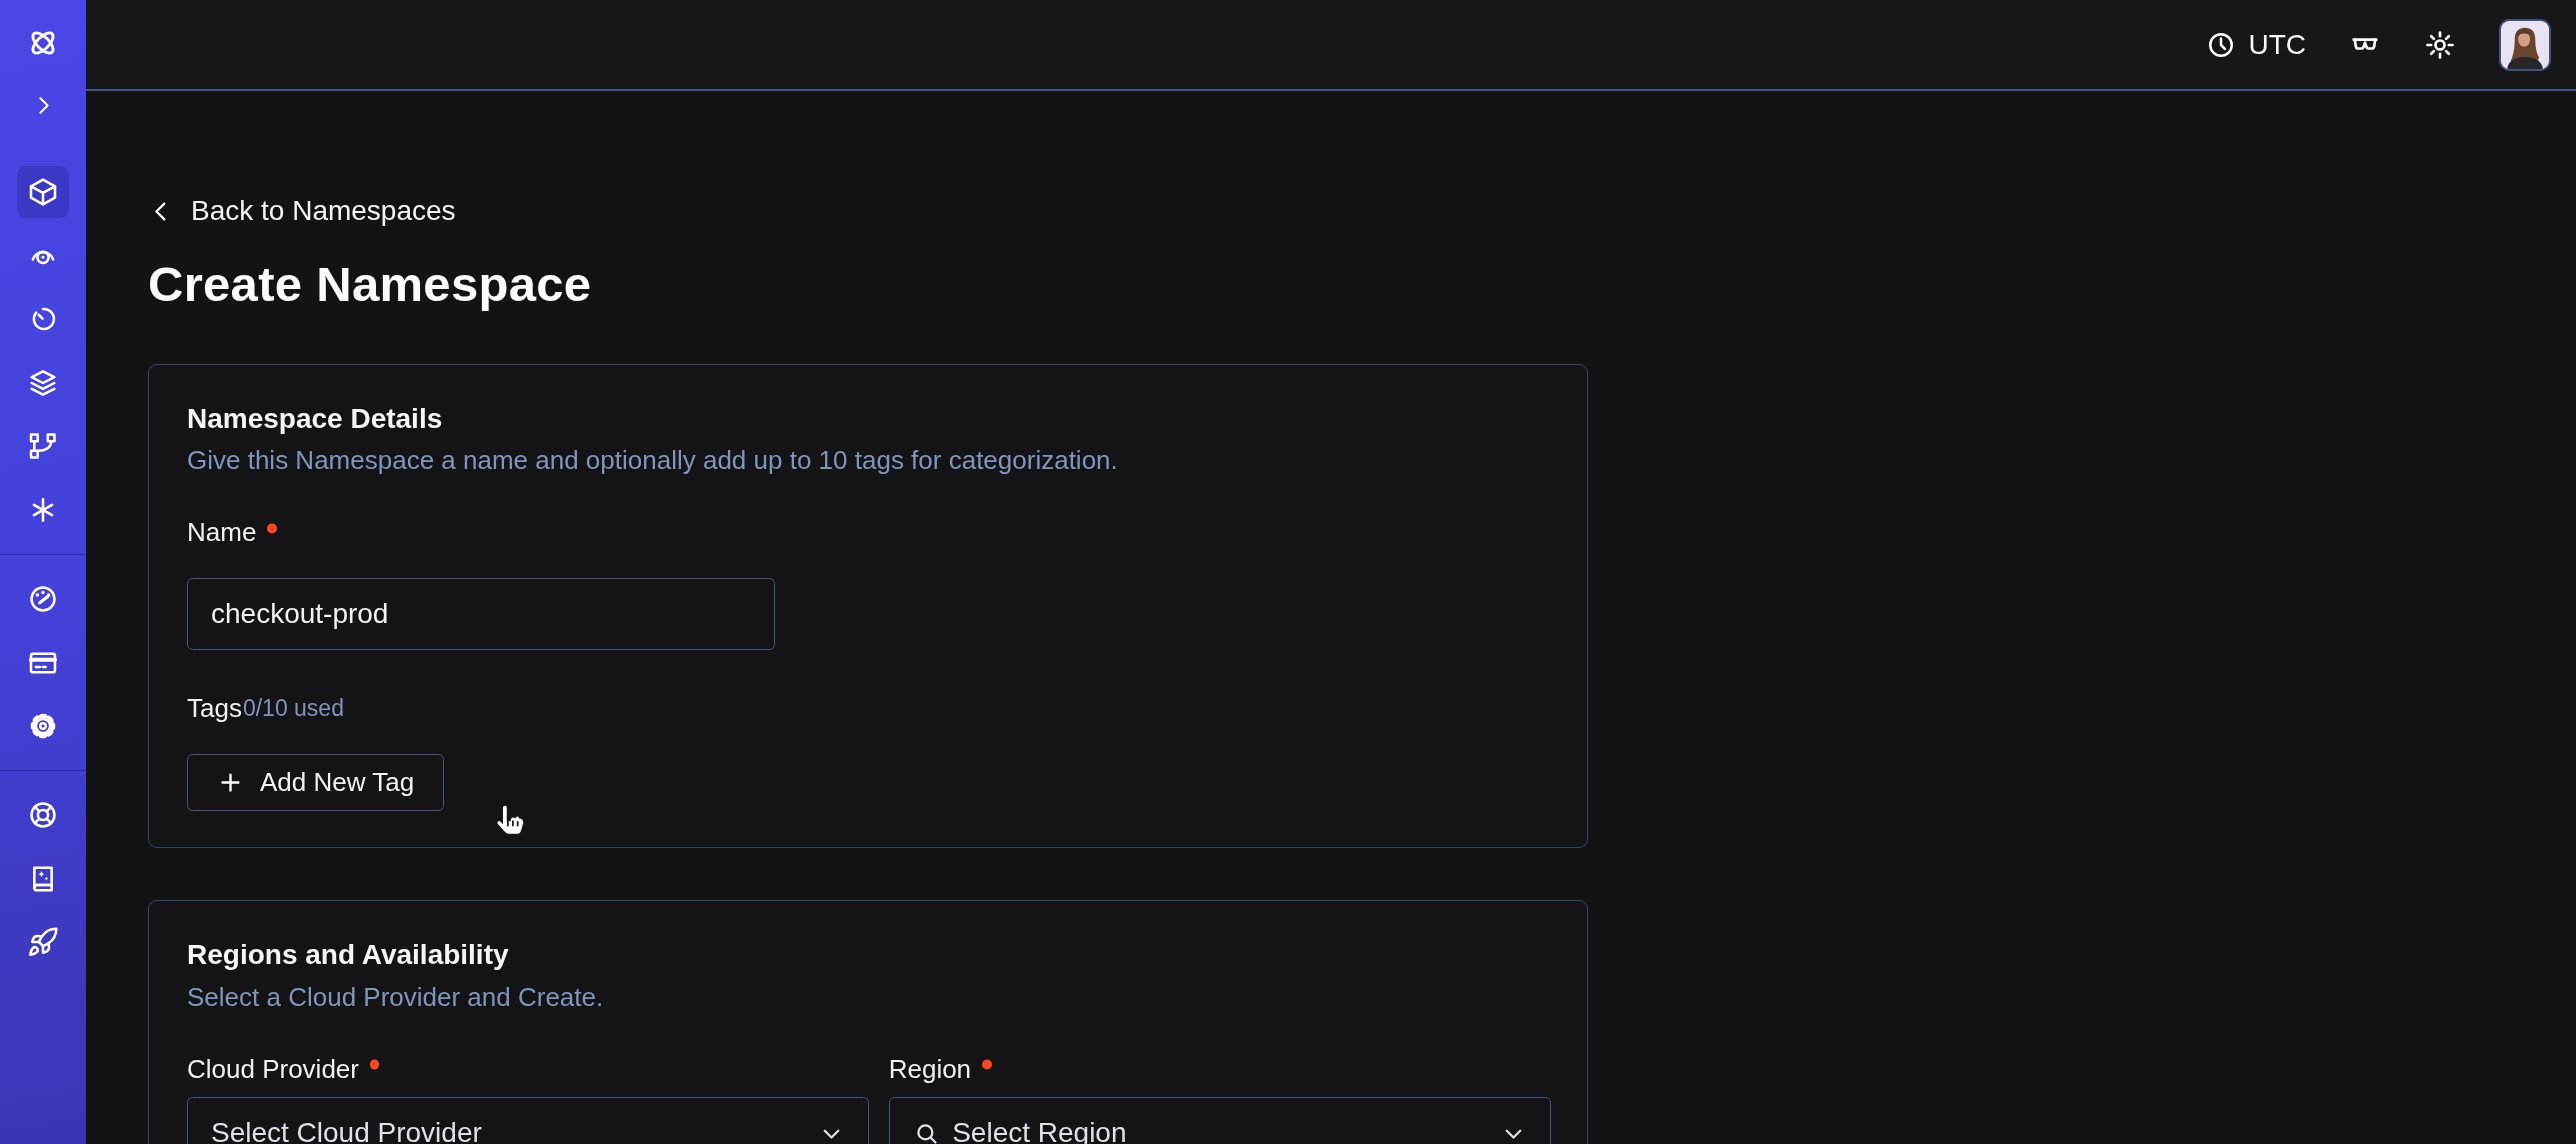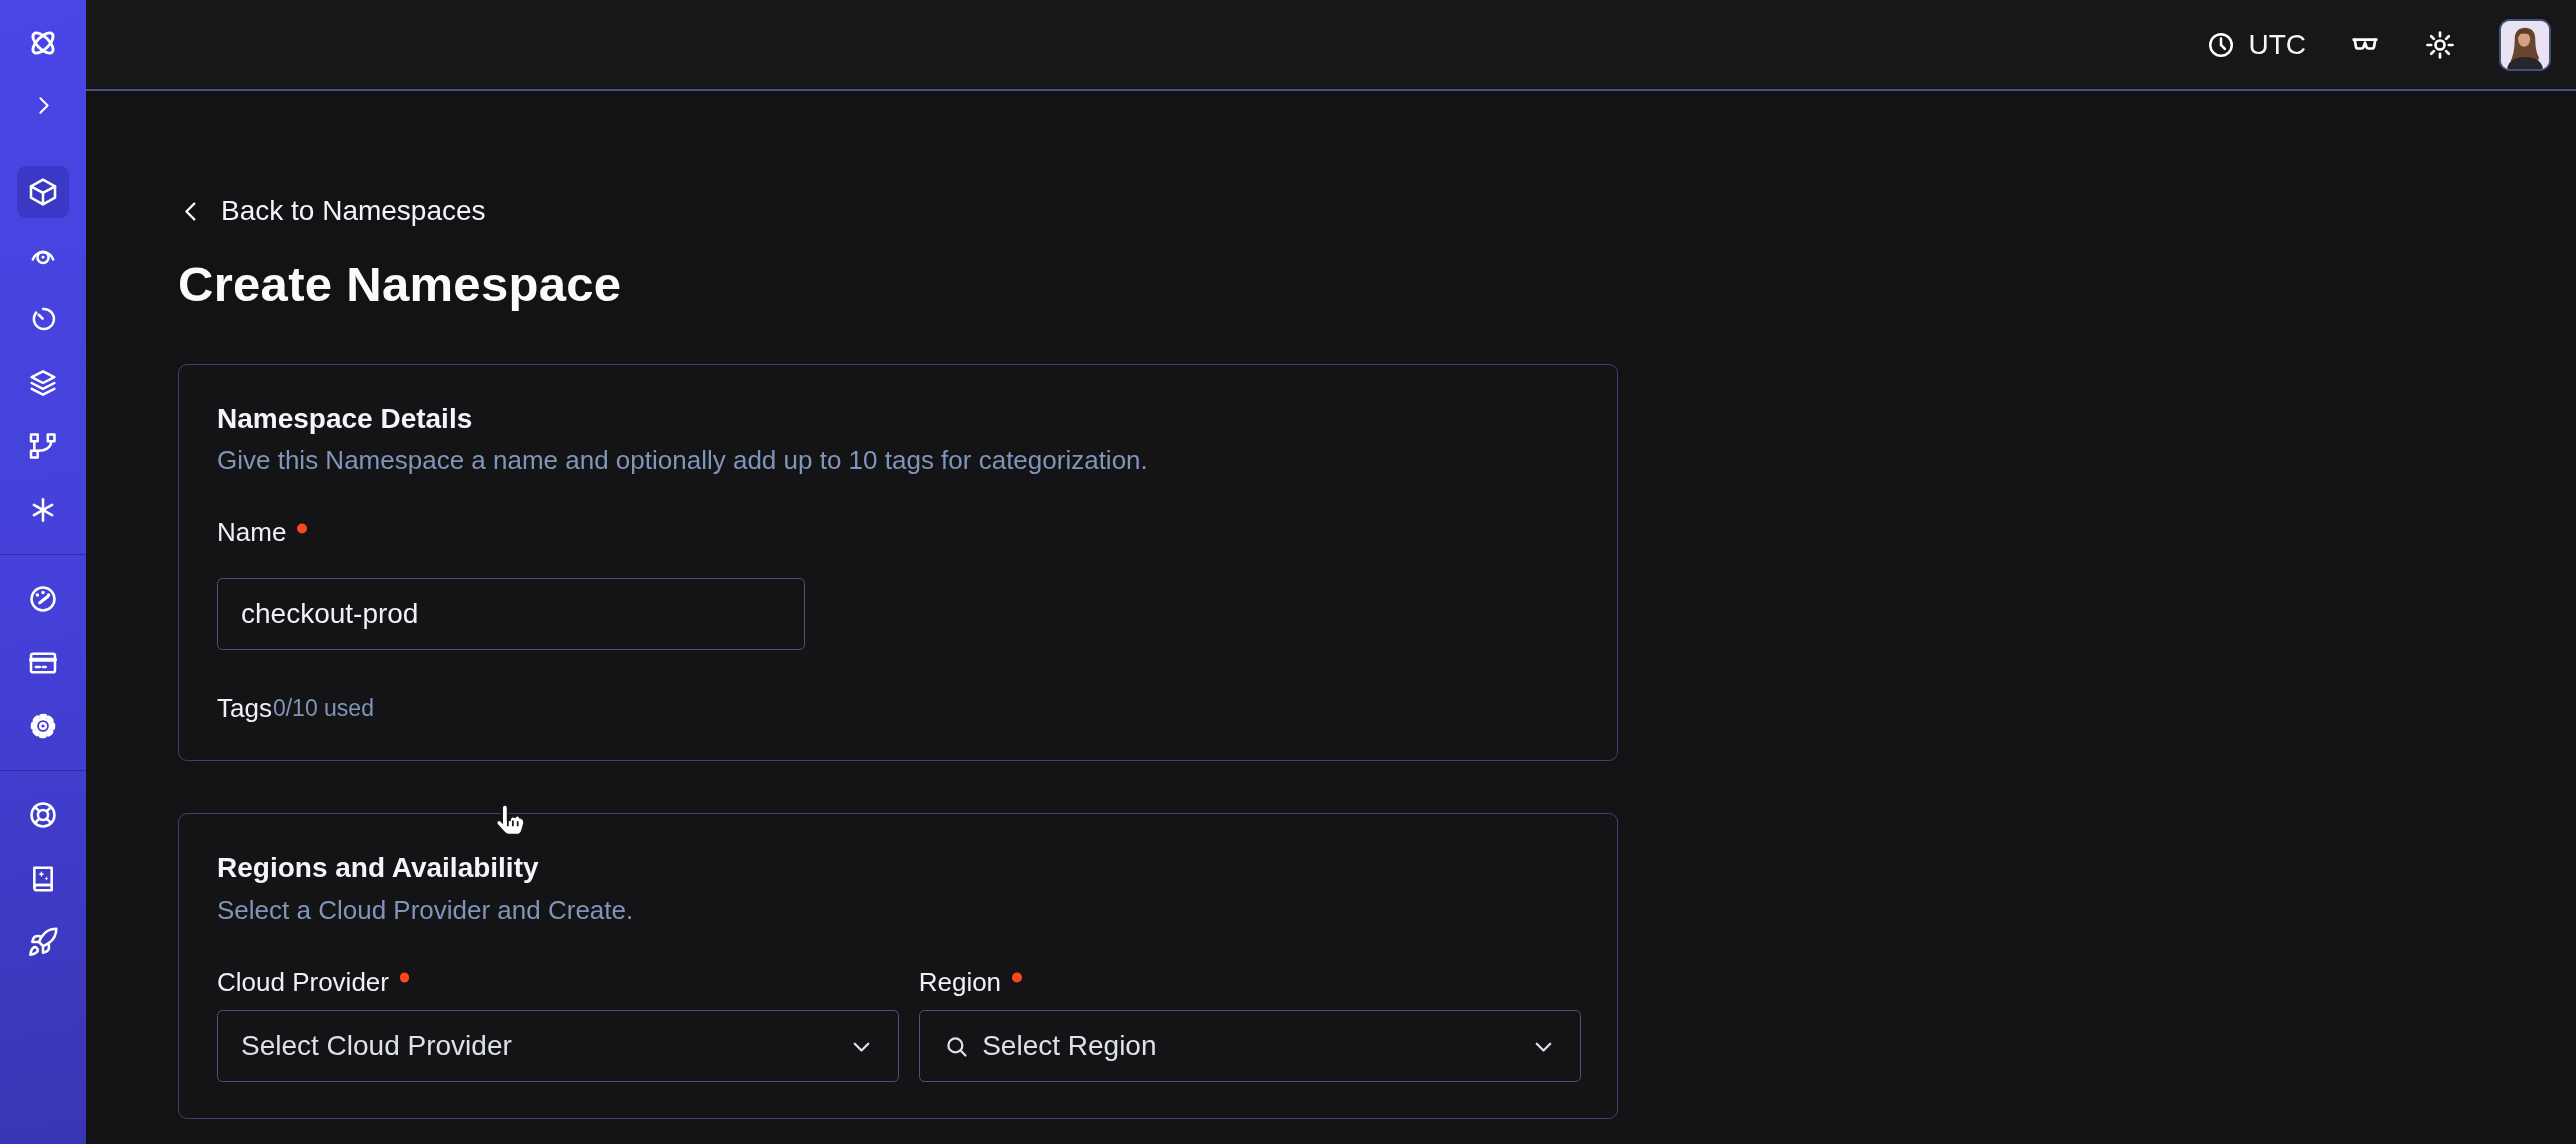--- a/index.html
+++ b/index.html
@@ -19,21 +19,21 @@
 
   
   .main { flex:1; display:flex; flex-direction:column; min-width:0; }
   .topbar { height:91px; flex:0 0 91px; background:#17171a; border-bottom:2.7px solid #41547c; display:flex; align-items:center; justify-content:flex-end; gap:43px; padding-right:25px; }
   .tb-btn { display:flex; align-items:center; gap:12.5px; background:none; border:none; color:#f5f6f8; font-size:28px; font-family:inherit; cursor:pointer; }
   .tb-icon { stroke:#ffffff; fill:none; stroke-width:2; stroke-linecap:round; stroke-linejoin:round; }
   .avatar { width:52px; height:52px; border-radius:10.7px; border:2.7px solid #3f5278; overflow:hidden; padding:0; background:#e9e2f2; cursor:pointer; }
   .avatar svg { display:block; width:100%; height:100%; }
 
   
-  .content { position:relative; flex:1; background:#131315; padding-left:92px; overflow:hidden; }
+  .content { position:relative; flex:1; background:#131315; padding-left:62px; overflow:hidden; }
   .back-link { display:inline-flex; align-items:center; gap:16px; margin-top:104px; color:#f4f5f8; font-size:28px; cursor:pointer; text-decoration:none; }
   .page-title { margin-top:28px; font-size:49px; font-weight:600; color:#fbfbfd; letter-spacing:0.3px; }
 
   .card { width:1440px; border:1.8px solid #35466a; border-radius:9px; margin-top:52px; padding:38px 38px 36px 38px; background:#141416; }
   .card-title { font-size:28px; font-weight:600; color:#f4f5f8; }
   .card-sub { margin-top:10.7px; font-size:26px; color:#8095ba; }
   .field-label { margin-top:41px; display:flex; align-items:center; gap:10.7px; font-size:26px; font-weight:500; color:#f0f1f5; }
   .req-dot { width:9.8px; height:9.8px; border-radius:50%; background:#fb471d; display:inline-block; transform:translateY(-4.5px); }
   .text-input { margin-top:30px; display:block; width:588px; height:72px; background:transparent; border:1.8px solid #45577d; border-radius:5.4px; padding:0 23px; font-size:28px; color:#f0f1f5; font-family:inherit; outline:none; }
   .tags-row { margin-top:43px; display:flex; align-items:center; gap:1px; }
@@ -236,20 +236,27 @@
           <span>Name</span>
           <i class="req-dot"></i>
         </div>
         <input class="text-input" type="text" value="checkout-prod" style="">
 
         <div class="tags-row">
           <span class="tags-label">Tags</span>
           <span class="tags-count">0/10 used</span>
         </div>
 
+        <button class="btn-outline">
+          <svg class="sb-icon" width="27" height="27" viewBox="0 0 24 24">
+              <path d="M12 5v14"></path>
+              <path d="M5 12h14"></path>
+            </svg>
+          <span>Add New Tag</span>
+        </button>
       </section>
 
       
       <section class="card">
         <h2 class="card-title">Regions and Availability</h2>
         <p class="card-sub">Select a Cloud Provider and Create.</p>
 
         <div class="grid2">
           <div>
             <div class="field-label">

